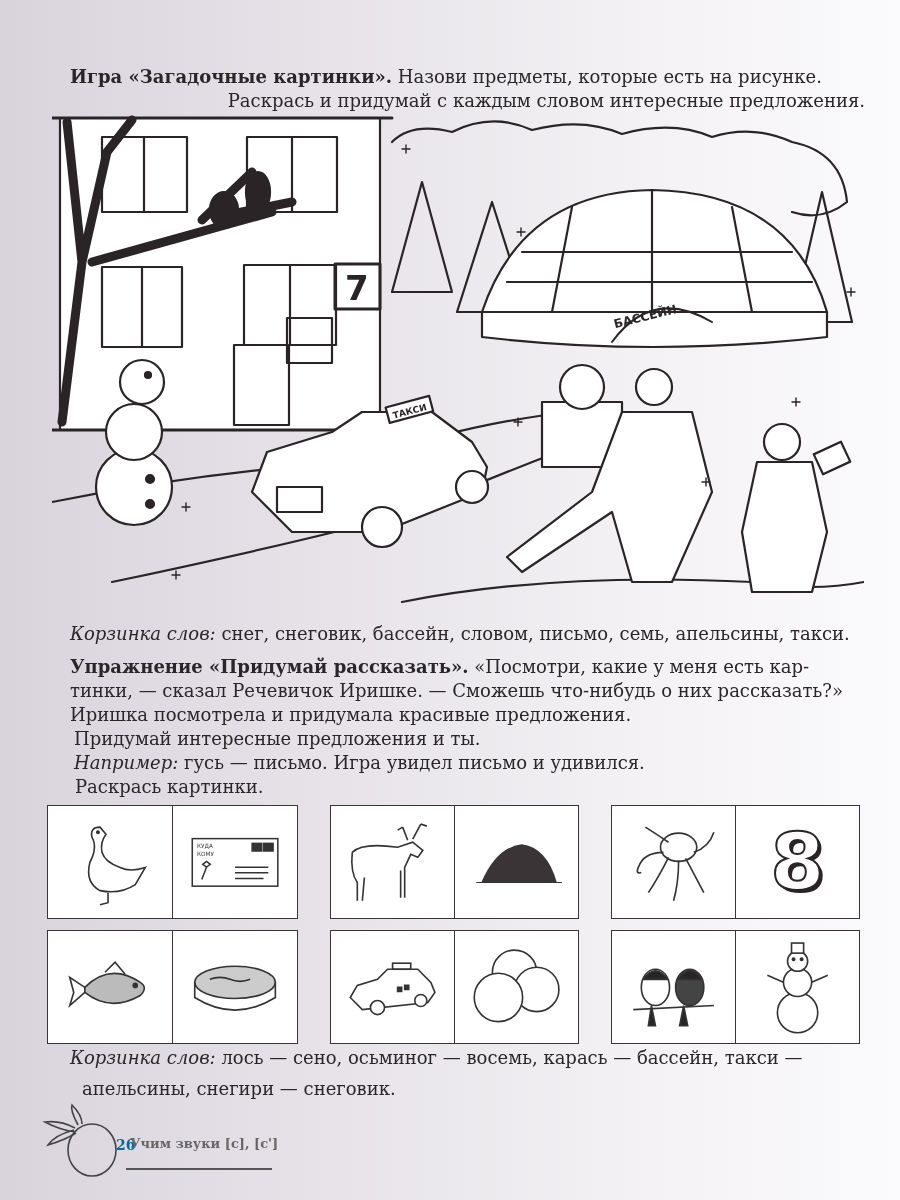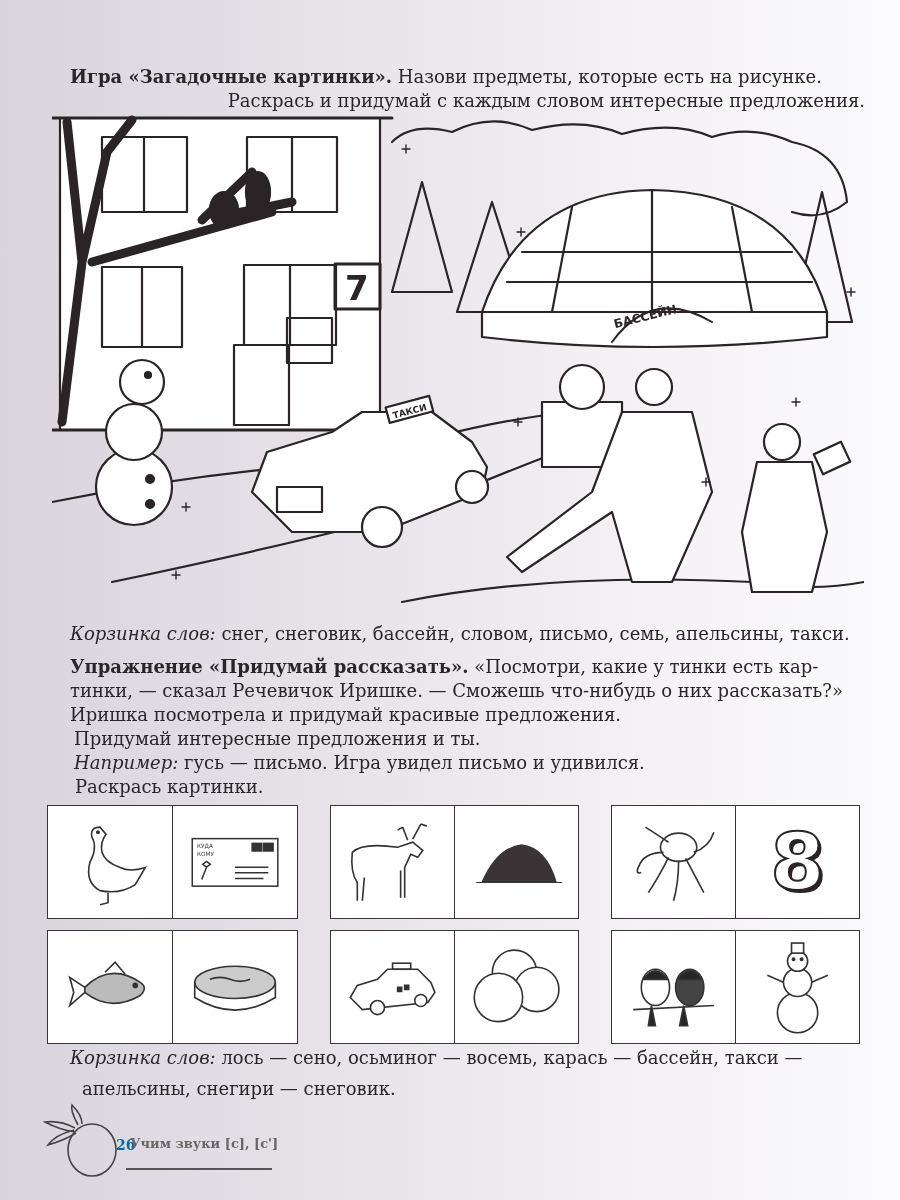--- a/index.html
+++ b/index.html
@@ -110,27 +110,27 @@
       <path d="M465 120 l8 0 M469 116 l0 8 M350 37 l8 0 M354 33 l0 8 M130 395 l8 0 M134 391 l0 8 M462 310 l8 0 M466 306 l0 8 M650 370 l8 0 M654 366 l0 8 M795 180 l8 0 M799 176 l0 8 M120 463 l8 0 M124 459 l0 8 M740 290 l8 0 M744 286 l0 8"></path>
     </g>
   </svg>
 </div>
 
 <div class="text-block" style="top:622px;">
   <span class="italic">Корзинка слов:</span><span> снег, снеговик, бассейн, словом, письмо, семь, апельсины, такси.</span>
 </div>
 
 <div class="text-block" style="top:655px;">
-  <span class="heading-bold">Упражнение «Придумай рассказать».</span><span> «Посмотри, какие у тинки есть кар-</span>
+  <span class="heading-bold">Упражнение «Придумай рассказать».</span><span> «Посмотри, какие у меня есть кар-</span>
 </div>
 <div class="text-block" style="top:679px;left:70px;">
   <span>тинки, — сказал Речевичок Иришке. — Сможешь что-нибудь о них рассказать?»</span>
 </div>
 <div class="text-block" style="top:703px;left:70px;">
-  <span>Иришка посмотрела и придумай красивые предложения.</span>
+  <span>Иришка посмотрела и придумала красивые предложения.</span>
 </div>
 <div class="text-block" style="top:727px;left:74px;">
   <span>Придумай интересные предложения и ты.</span>
 </div>
 <div class="text-block" style="top:751px;left:74px;">
   <span class="italic">Например:</span><span> гусь — письмо. Игра увидел письмо и удивился.</span>
 </div>
 <div class="text-block" style="top:775px;left:75px;">
   <span>Раскрась картинки.</span>
 </div>

